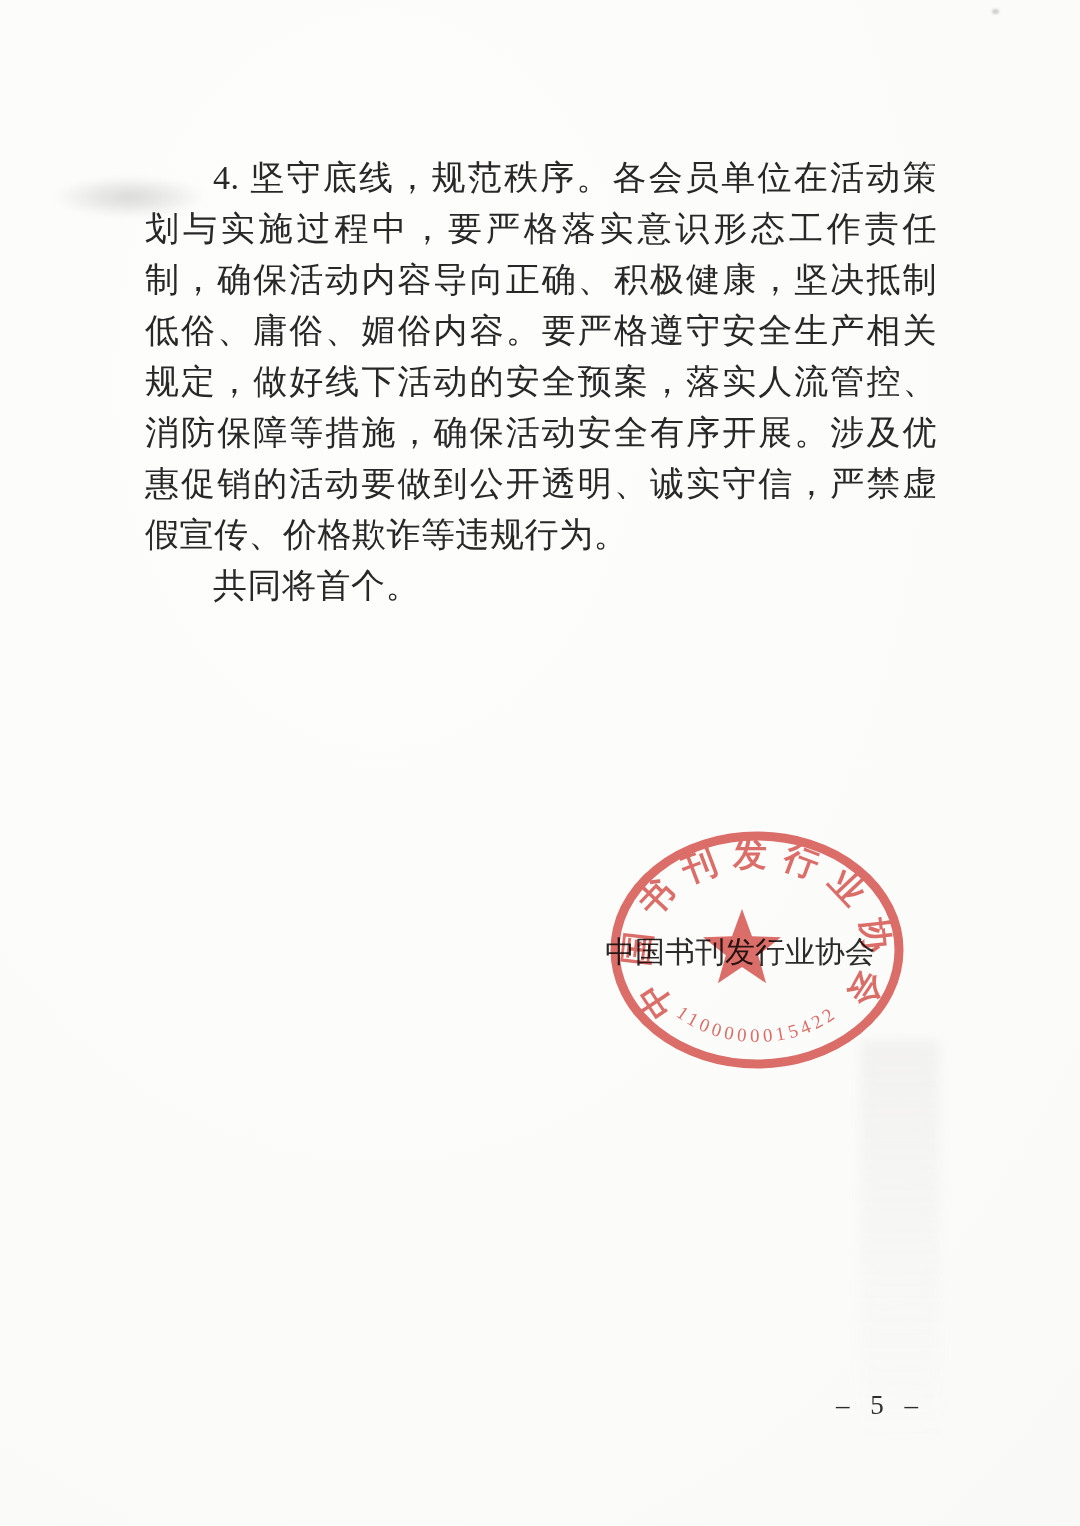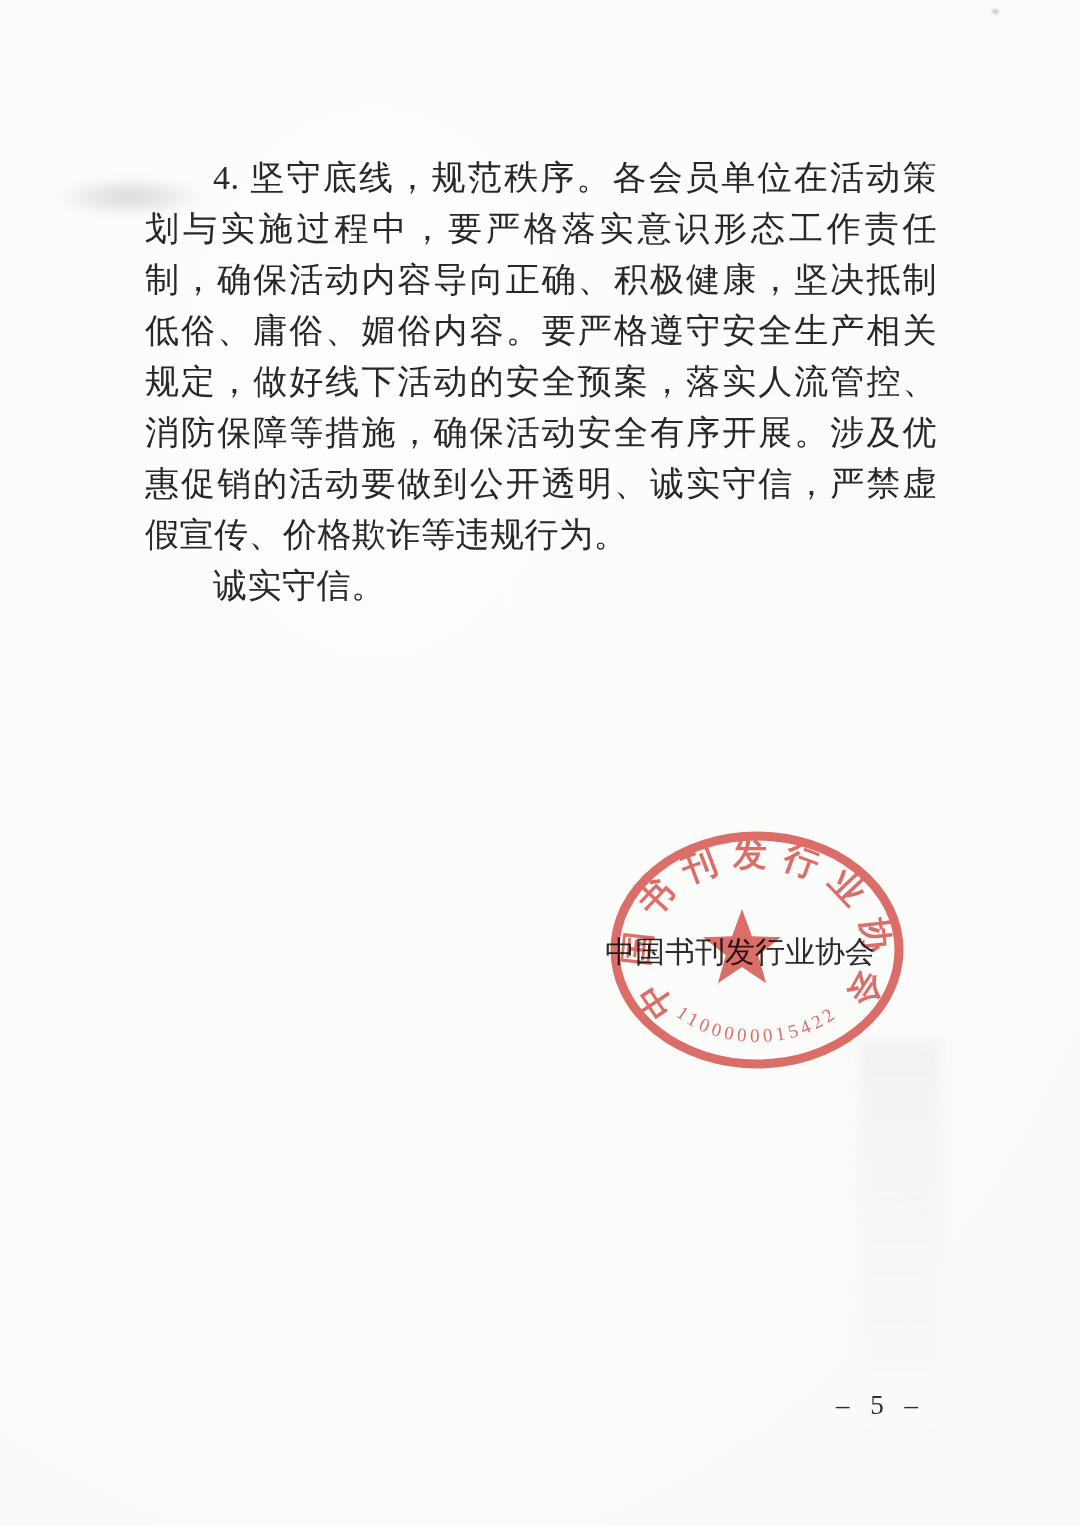--- a/index.html
+++ b/index.html
@@ -113,21 +113,21 @@
 <body>
 
 <div class="page">
 
   <div class="smudge"></div>
   <div class="speck"></div>
   <div class="streak"></div>
 
   <main class="body-text">
     <p>4. 坚守底线，规范秩序。各会员单位在活动策划与实施过程中，要严格落实意识形态工作责任制，确保活动内容导向正确、积极健康，坚决抵制低俗、庸俗、媚俗内容。要严格遵守安全生产相关规定，做好线下活动的安全预案，落实人流管控、消防保障等措施，确保活动安全有序开展。涉及优惠促销的活动要做到公开透明、诚实守信，严禁虚假宣传、价格欺诈等违规行为。</p>
-    <p>诚实守信。</p>
+    <p>共同将首个。</p>
   </main>
 
   <div class="signature">
     <div>中国书刊发行业协会</div>
   </div>
 
   <svg class="seal" viewBox="0 0 310 250" xmlns="http://www.w3.org/2000/svg" aria-hidden="true">
     <defs>
       <path id="arc-top" d="M 93.1,188.8 A 108,84 0 1 1 216.9,188.8" fill="none"></path>
       <path id="arc-bottom" d="M 54.5,166 A 116,92 0 0 0 255.5,166" fill="none"></path>

